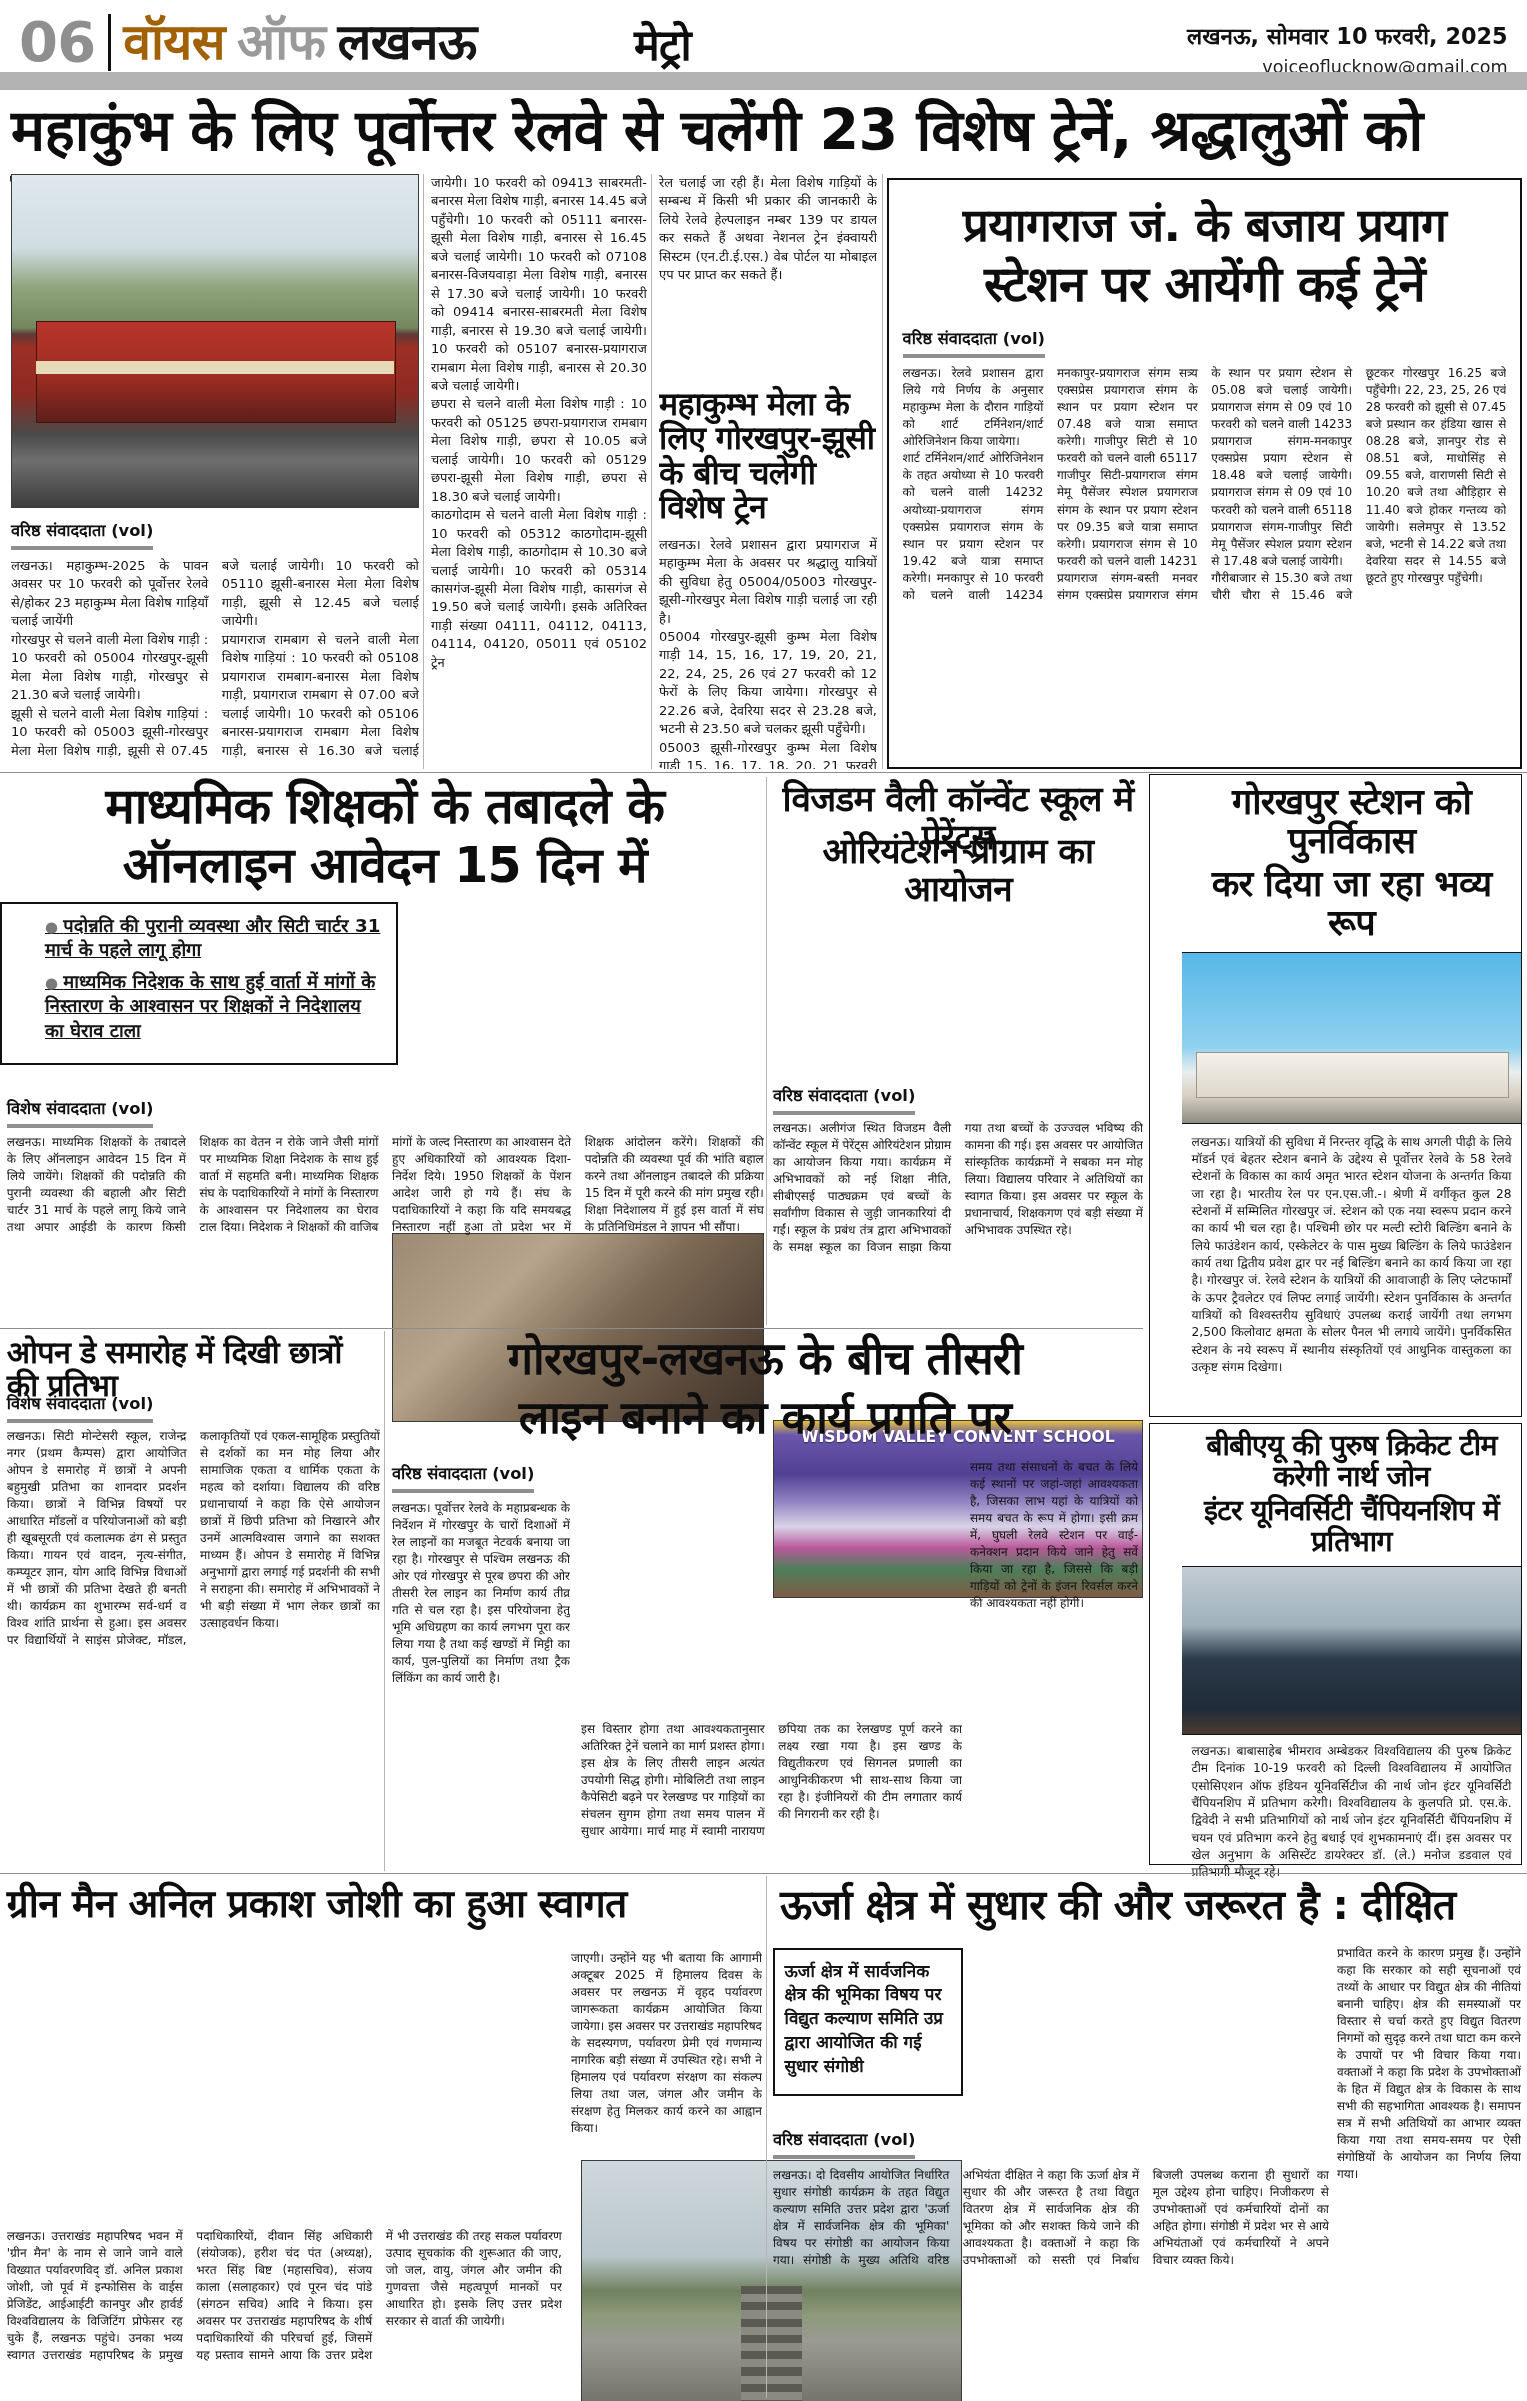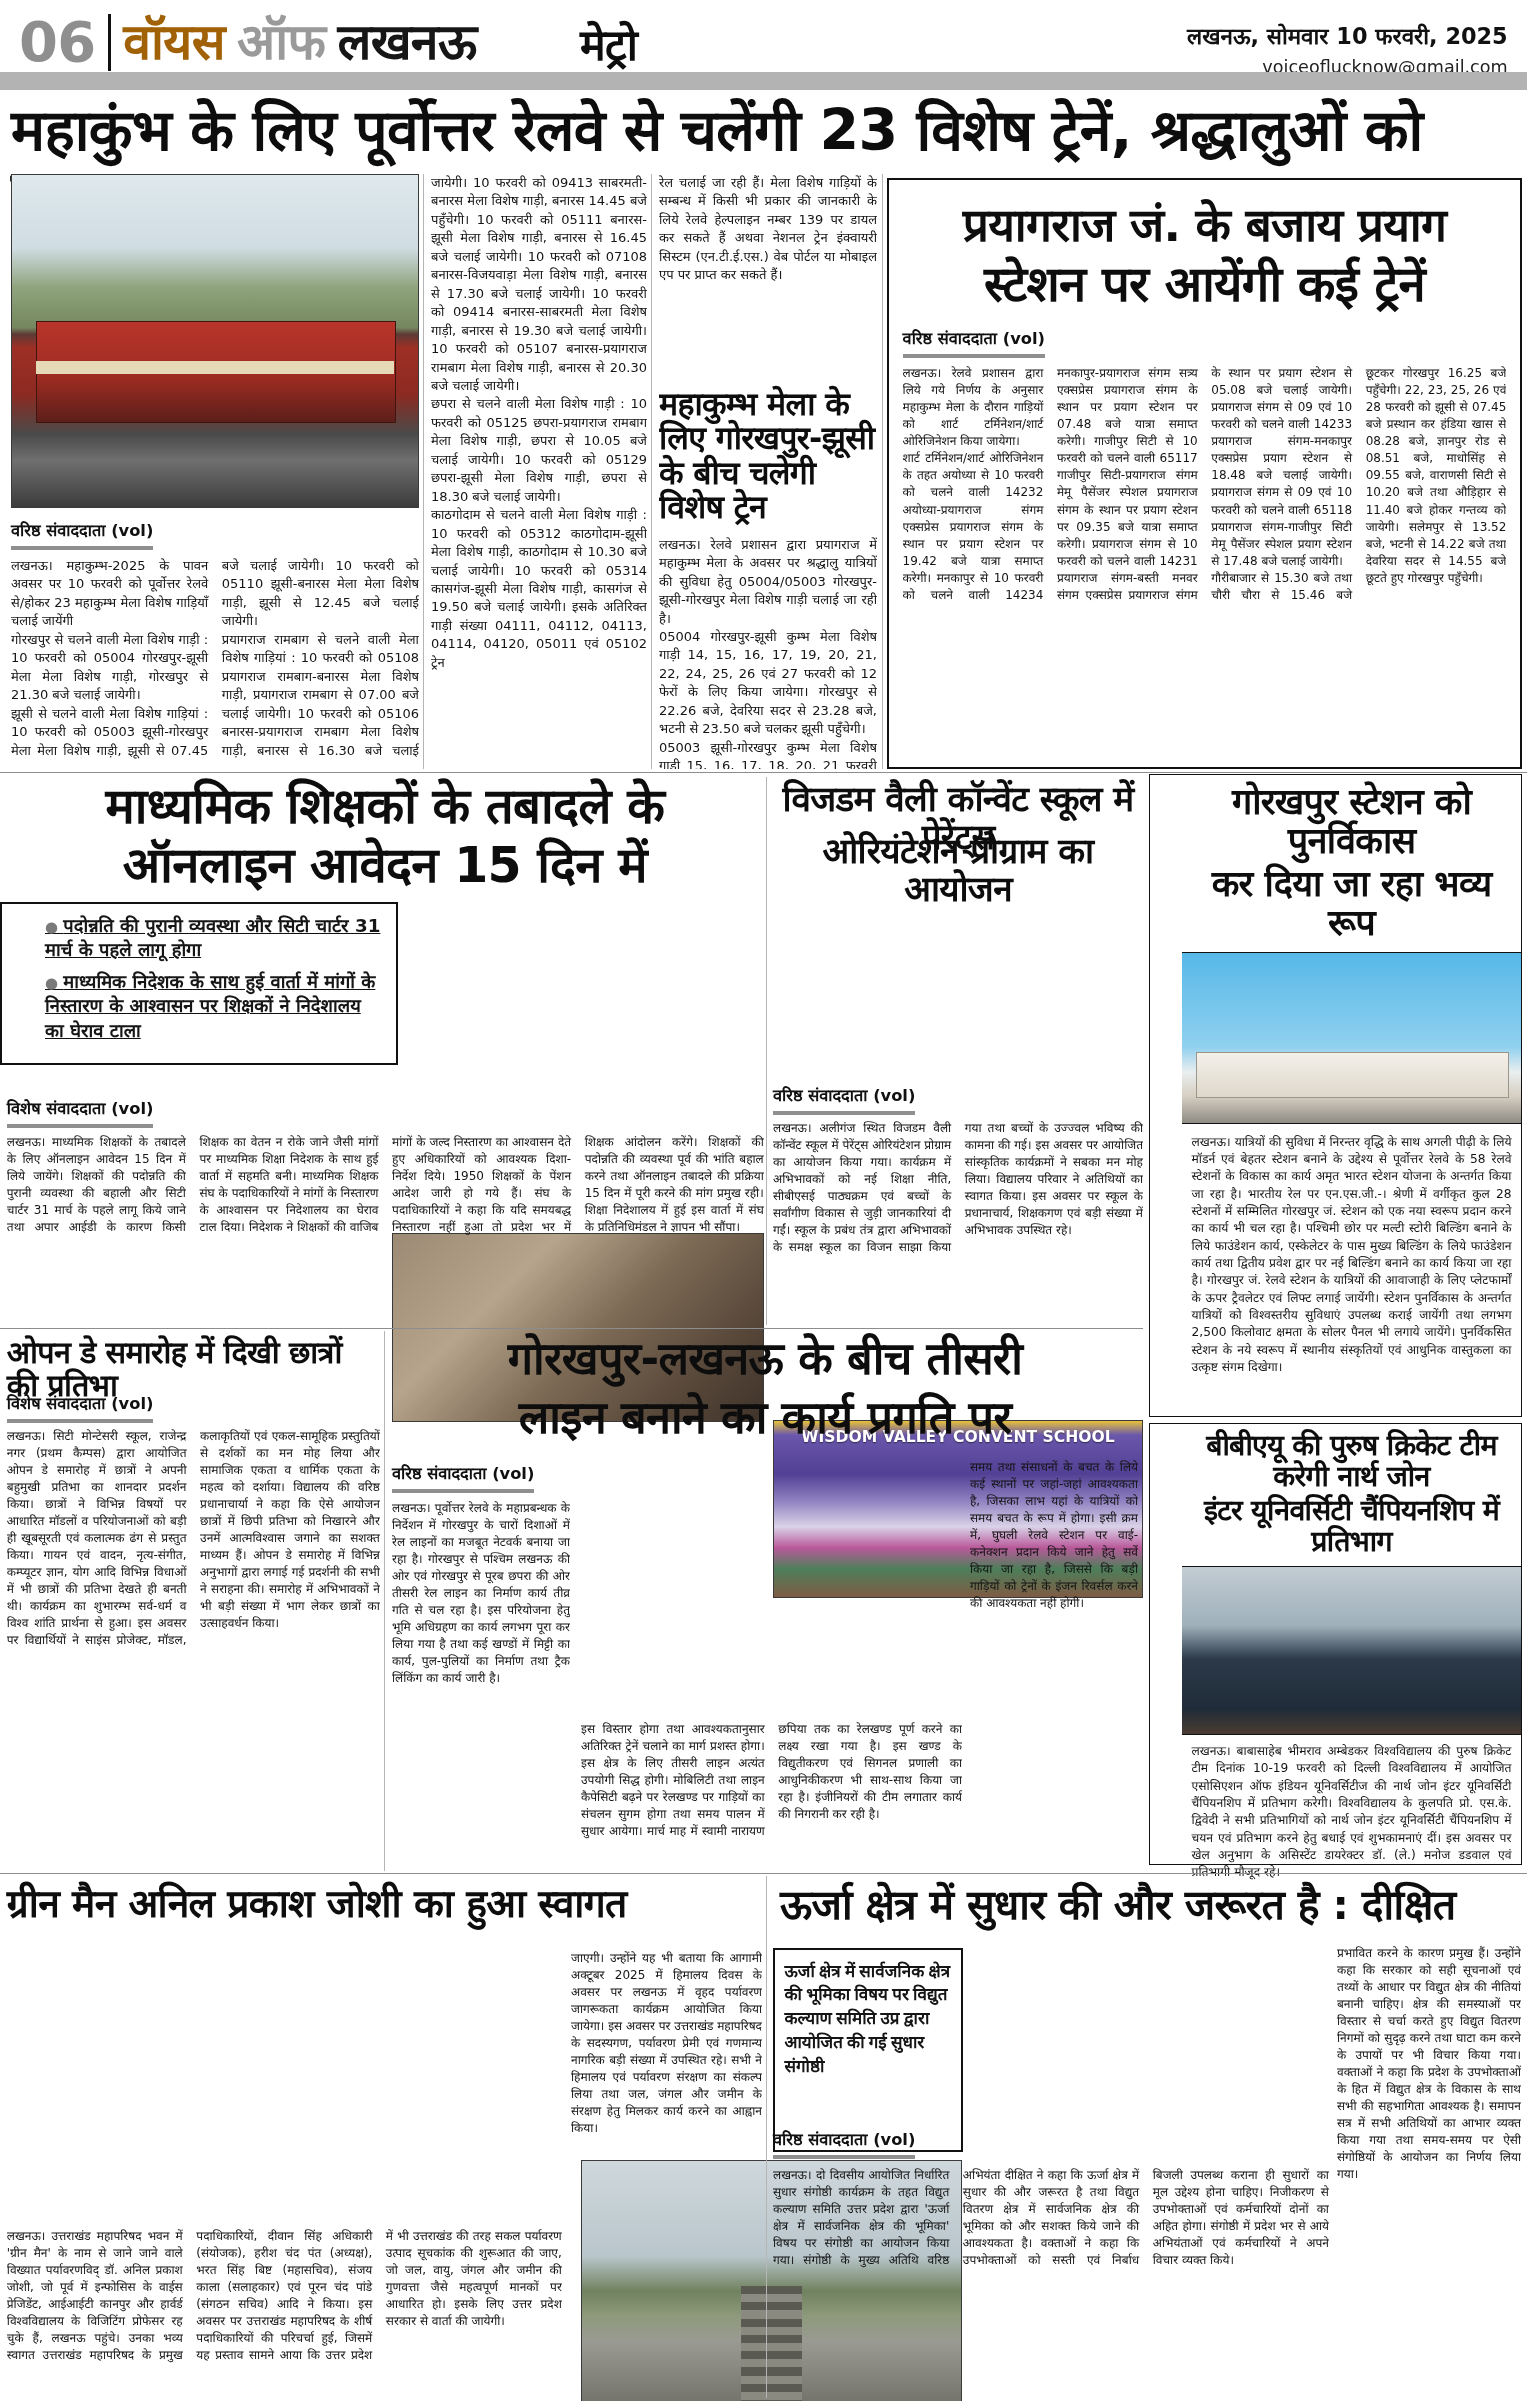--- a/index.html
+++ b/index.html
@@ -48,21 +48,21 @@
 
 <div id="page">
 
   <div class="abs" style="left:19px;top:12.2px;display:flex;align-items:center;gap:12.2px;">
     <span class="hl" style="font-size:56px;color:#8f8f8f;">06</span>
     <span style="width:3.4px;height:57px;background:#111;display:inline-block;"></span>
     <span class="hl" style="font-size:50px;color:#a16207;">वॉयस</span>
     <span class="hl" style="font-size:50px;color:#9a9a9a;">ऑफ</span>
     <span class="hl" style="font-size:50px;color:#161616;">लखनऊ</span>
   </div>
-  <div class="abs hl" style="left:580px;top:22px;width:203px;font-size:43px;">मेट्रो</div>
+  <div class="abs hl" style="left:561px;top:22px;width:203px;text-align:center;font-size:43px;">मेट्रो</div>
   <div class="abs" style="right:20.3px;top:20.3px;text-align:right;">
     <div style="font-weight:bold;font-size:22.4px;">लखनऊ, सोमवार 10 फरवरी, 2025</div>
     <a href="#" class="email" style="font-size:17.6px;display:block;margin-top:5.4px;">voiceoflucknow@gmail.com</a>
   </div>
   <div class="abs graybar" style="left:0;top:72px;width:1528px;height:17.6px;"></div>
 
   <div class="abs hl" style="left:11px;top:100px;width:1507px;font-size:57px;">महाकुंभ के लिए पूर्वोत्तर रेलवे से चलेंगी 23 विशेष ट्रेनें, श्रद्धालुओं को राहत</div>
 
   <div class="abs photo ph-train" style="left:11px;top:174px;width:408px;height:334px;">
     <div class="loco-band"></div>
@@ -174,21 +174,21 @@
   <div class="abs hrule" style="left:0;top:1873px;width:1528px;"></div>
 
   <div class="abs hl" style="left:6.8px;top:1883px;width:754px;font-size:39px;">ग्रीन मैन अनिल प्रकाश जोशी का हुआ स्वागत</div>
 
   <div class="abs bodytext" style="left:571px;top:1950px;width:191px;height:441px;font-size:12px;">जाएगी। उन्होंने यह भी बताया कि आगामी अक्टूबर 2025 में हिमालय दिवस के अवसर पर लखनऊ में वृहद पर्यावरण जागरूकता कार्यक्रम आयोजित किया जायेगा। इस अवसर पर उत्तराखंड महापरिषद के सदस्यगण, पर्यावरण प्रेमी एवं गणमान्य नागरिक बड़ी संख्या में उपस्थित रहे। सभी ने हिमालय एवं पर्यावरण संरक्षण का संकल्प लिया तथा जल, जंगल और जमीन के संरक्षण हेतु मिलकर कार्य करने का आह्वान किया।</div>
   <div class="abs bodytext cols3" style="left:6.8px;top:2228px;width:555px;height:167px;font-size:12px;">लखनऊ। उत्तराखंड महापरिषद भवन में 'ग्रीन मैन' के नाम से जाने जाने वाले विख्यात पर्यावरणविद् डॉ. अनिल प्रकाश जोशी, जो पूर्व में इन्फोसिस के वाईस प्रेजिडेंट, आईआईटी कानपुर और हार्वर्ड विश्वविद्यालय के विजिटिंग प्रोफेसर रह चुके हैं, लखनऊ पहुंचे। उनका भव्य स्वागत उत्तराखंड महापरिषद के प्रमुख पदाधिकारियों, दीवान सिंह अधिकारी (संयोजक), हरीश चंद पंत (अध्यक्ष), भरत सिंह बिष्ट (महासचिव), संजय काला (सलाहकार) एवं पूरन चंद पांडे (संगठन सचिव) आदि ने किया। इस अवसर पर उत्तराखंड महापरिषद के शीर्ष पदाधिकारियों की परिचर्चा हुई, जिसमें यह प्रस्ताव सामने आया कि उत्तर प्रदेश में भी उत्तराखंड की तरह सकल पर्यावरण उत्पाद सूचकांक की शुरूआत की जाए, जो जल, वायु, जंगल और जमीन की गुणवत्ता जैसे महत्वपूर्ण मानकों पर आधारित हो। इसके लिए उत्तर प्रदेश सरकार से वार्ता की जायेगी।</div>
 
   <div class="abs vrule" style="left:766px;top:1876px;height:522px;"></div>
 
   <div class="abs hl" style="left:773px;top:1883px;width:749px;font-size:41px;margin-left:7px;">ऊर्जा क्षेत्र में सुधार की और जरूरत है : दीक्षित</div>
-  <div class="abs note-box" style="left:773px;top:1948px;width:190px;height:204px;font-family:Liberation Serif, serif;">ऊर्जा क्षेत्र में सार्वजनिक क्षेत्र की भूमिका विषय पर विद्युत कल्याण समिति उप्र द्वारा आयोजित की गई सुधार संगोष्ठी</div>
+  <div class="abs note-box" style="left:773px;top:1948px;width:190px;height:148px;">ऊर्जा क्षेत्र में सार्वजनिक क्षेत्र की भूमिका विषय पर विद्युत कल्याण समिति उप्र द्वारा आयोजित की गई सुधार संगोष्ठी</div>
   <div class="abs" style="left:773px;top:2128px;">
     <span class="byline">वरिष्ठ संवाददाता (vol)</span>
   </div>
 
   <div class="abs bodytext" style="left:1337px;top:1945px;width:184px;height:450px;font-size:12px;">प्रभावित करने के कारण प्रमुख हैं। उन्होंने कहा कि सरकार को सही सूचनाओं एवं तथ्यों के आधार पर विद्युत क्षेत्र की नीतियां बनानी चाहिए। क्षेत्र की समस्याओं पर विस्तार से चर्चा करते हुए विद्युत वितरण निगमों को सुदृढ़ करने तथा घाटा कम करने के उपायों पर भी विचार किया गया। वक्ताओं ने कहा कि प्रदेश के उपभोक्ताओं के हित में विद्युत क्षेत्र के विकास के साथ सभी की सहभागिता आवश्यक है। समापन सत्र में सभी अतिथियों का आभार व्यक्त किया गया तथा समय-समय पर ऐसी संगोष्ठियों के आयोजन का निर्णय लिया गया।</div>
   <div class="abs bodytext cols3" style="left:773px;top:2167px;width:556px;height:228px;font-size:12px;">लखनऊ। दो दिवसीय आयोजित निर्धारित सुधार संगोष्ठी कार्यक्रम के तहत विद्युत कल्याण समिति उत्तर प्रदेश द्वारा 'ऊर्जा क्षेत्र में सार्वजनिक क्षेत्र की भूमिका' विषय पर संगोष्ठी का आयोजन किया गया। संगोष्ठी के मुख्य अतिथि वरिष्ठ अभियंता दीक्षित ने कहा कि ऊर्जा क्षेत्र में सुधार की और जरूरत है तथा विद्युत वितरण क्षेत्र में सार्वजनिक क्षेत्र की भूमिका को और सशक्त किये जाने की आवश्यकता है। वक्ताओं ने कहा कि उपभोक्ताओं को सस्ती एवं निर्बाध बिजली उपलब्ध कराना ही सुधारों का मूल उद्देश्य होना चाहिए। निजीकरण से उपभोक्ताओं एवं कर्मचारियों दोनों का अहित होगा। संगोष्ठी में प्रदेश भर से आये अभियंताओं एवं कर्मचारियों ने अपने विचार व्यक्त किये।</div>
 
 </div>
 
 

